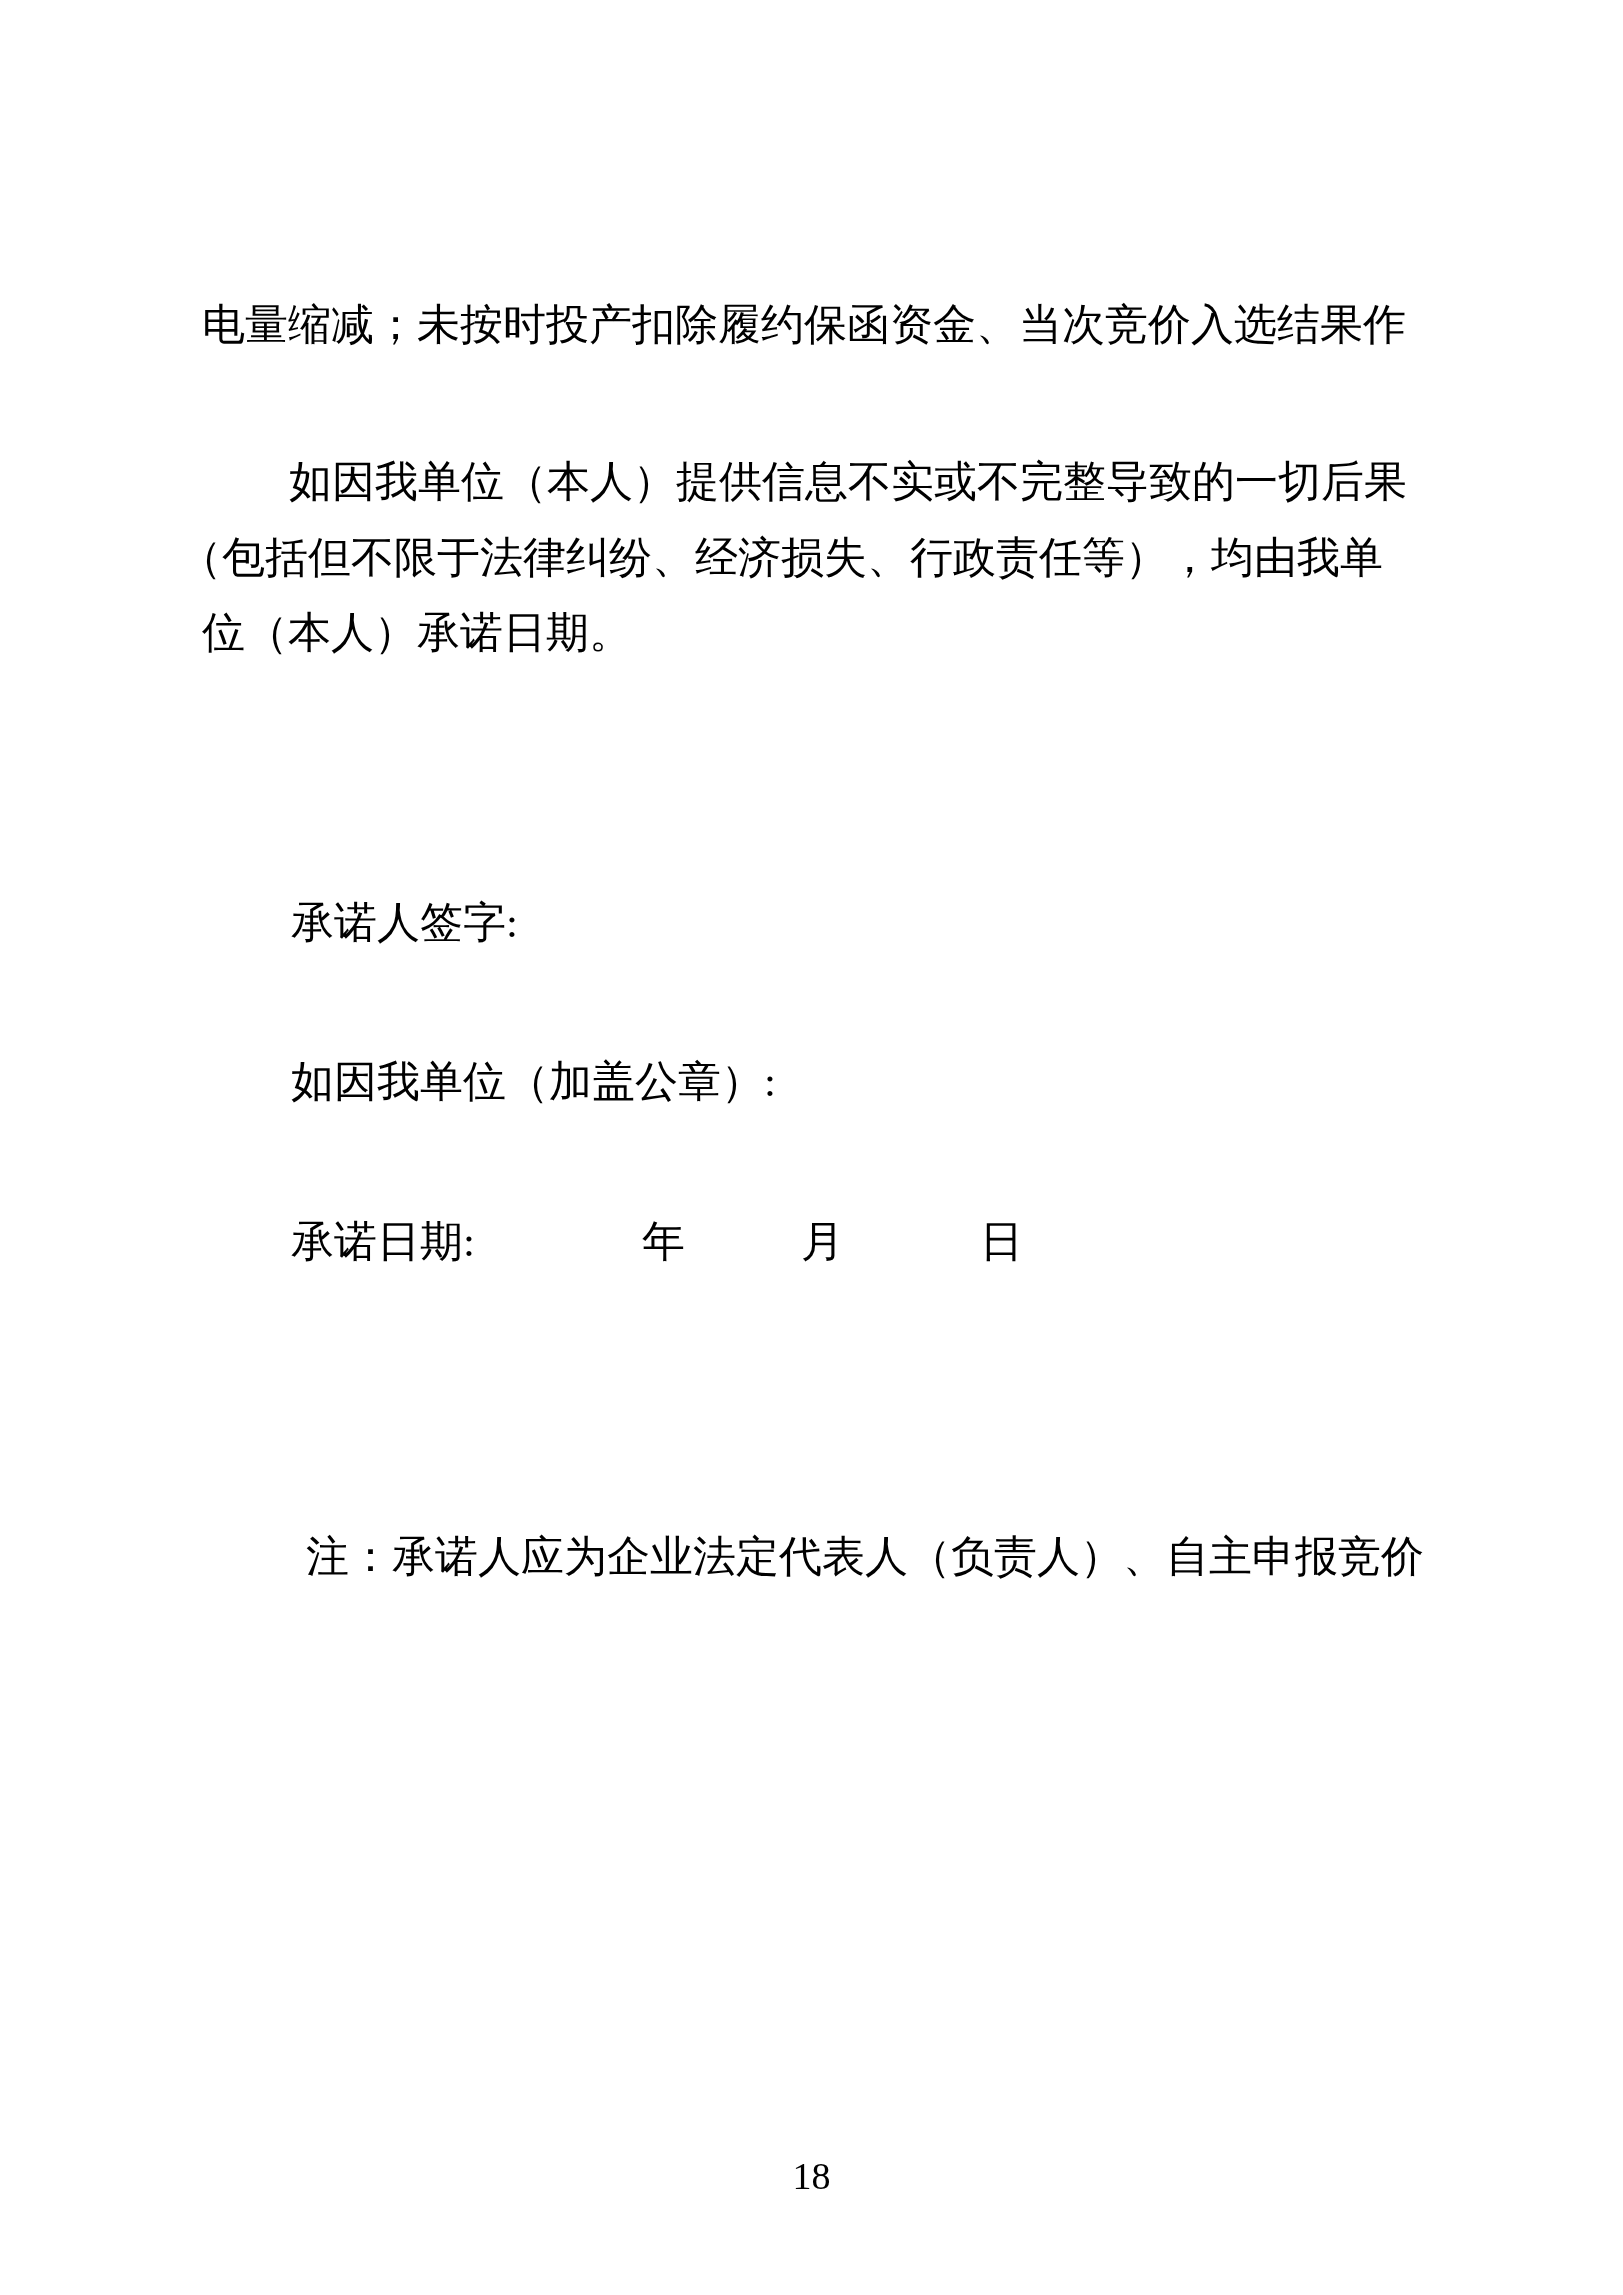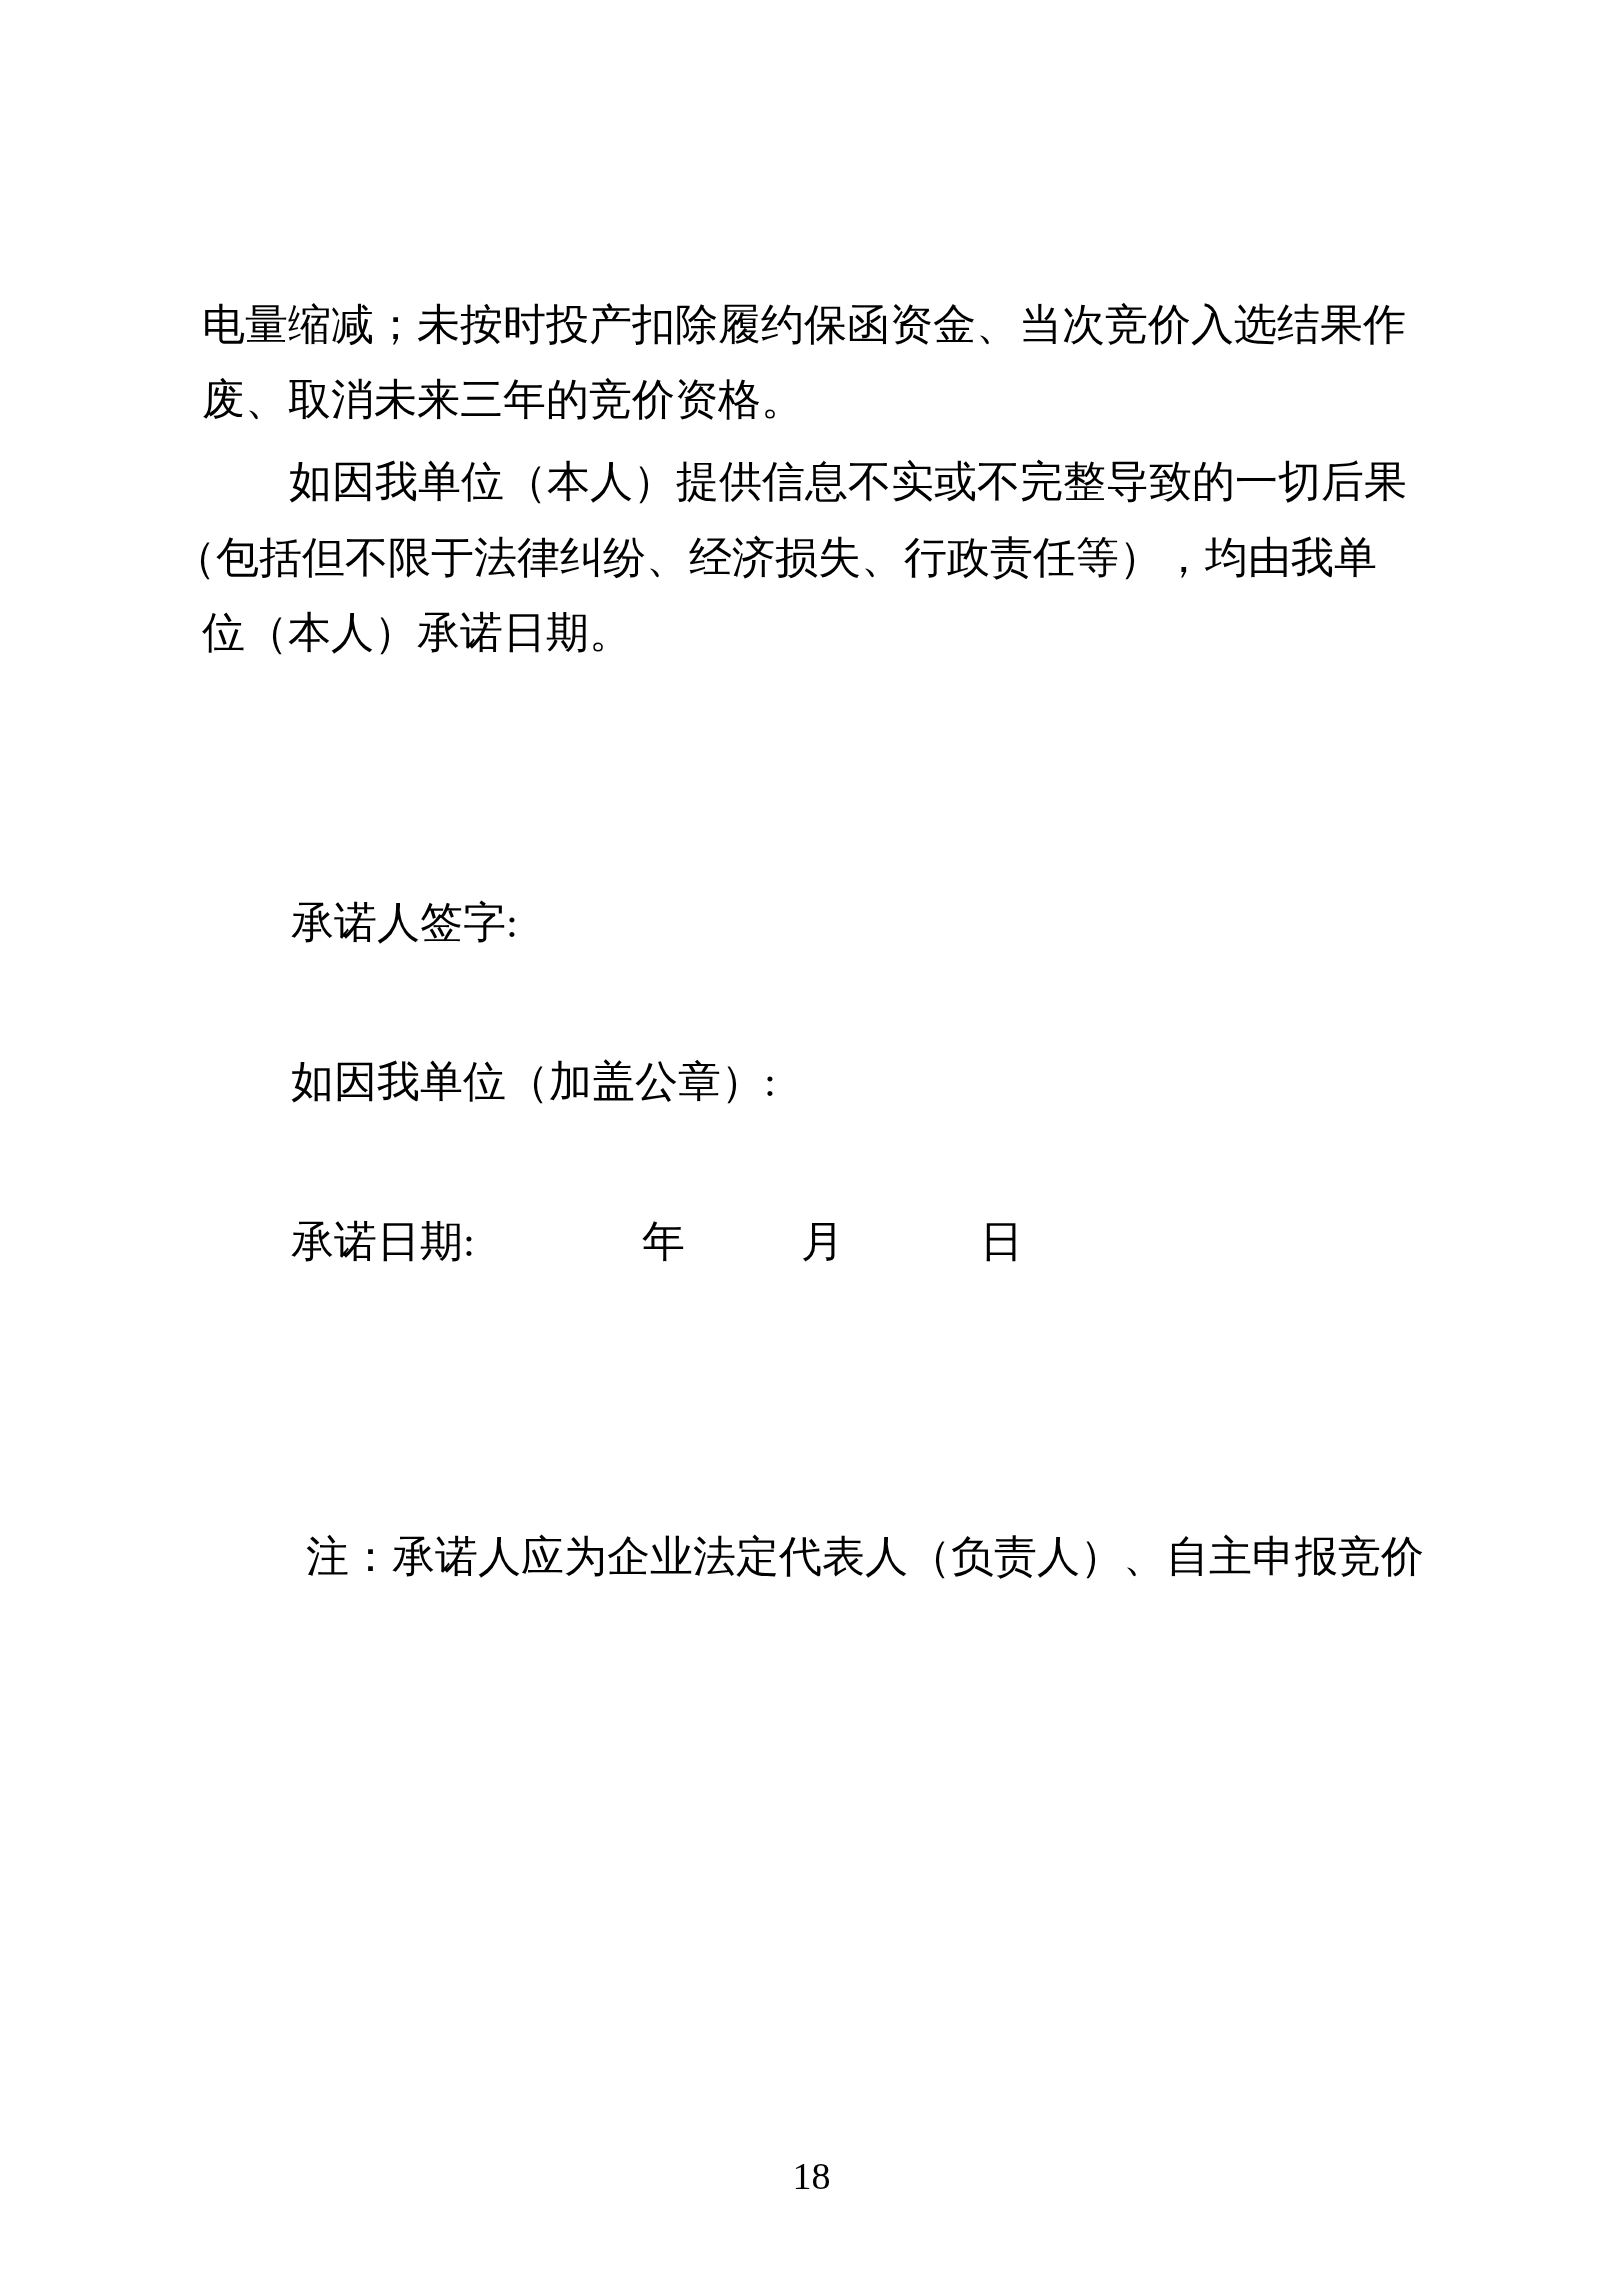--- a/index.html
+++ b/index.html
@@ -20,21 +20,21 @@
     position: absolute;
     font-size: 43px;
     line-height: 43px;
     white-space: pre;
     letter-spacing: 0px;
   }
   
   .l1 { top: 303px;  left: 202px; }
   .l2 { top: 378px;  left: 202px; }
   .l3 { top: 460px;  left: 289px; }
-  .l4 { top: 536px; left: 173px; }
+  .l4 { top: 536px; left: 179px; }
   .l5 { top: 611px; left: 202px; }
   
   .sig1 { top: 901px; left: 291px; }
   .sig2 { top: 1060px; left: 291px; }
   .sig3-label { top: 1220px; left: 291px; }
   .sig3-year  { top: 1220px; left: 642px; }
   .sig3-month { top: 1220px; left: 801px; }
   .sig3-day   { top: 1220px; left: 980px; }
   
   .note1 { top: 1535px; left: 306px; }
@@ -51,21 +51,20 @@
     font-family: "Liberation Serif", "DejaVu Serif", serif;
     margin-top: 24px;
   }
 </style>
 </head>
 <body>
 
 <div class="page">
 
   <div class="line l1">电量缩减；未按时投产扣除履约保函资金、当次竞价入选结果作</div>
-  <div class="line l2">废、取消未来三年的竞价资格。</div>
 
   <div class="line l3">如因我单位（本人）提供信息不实或不完整导致的一切后果</div>
   <div class="line l4">（包括但不限于法律纠纷、经济损失、行政责任等），均由我单</div>
   <div class="line l5">位（本人）承诺日期。</div>
 
   <div class="line sig1">承诺人签字:</div>
 
   <div class="line sig2">如因我单位（加盖公章）:</div>
 
   <div class="line sig3-label">承诺日期:</div>

